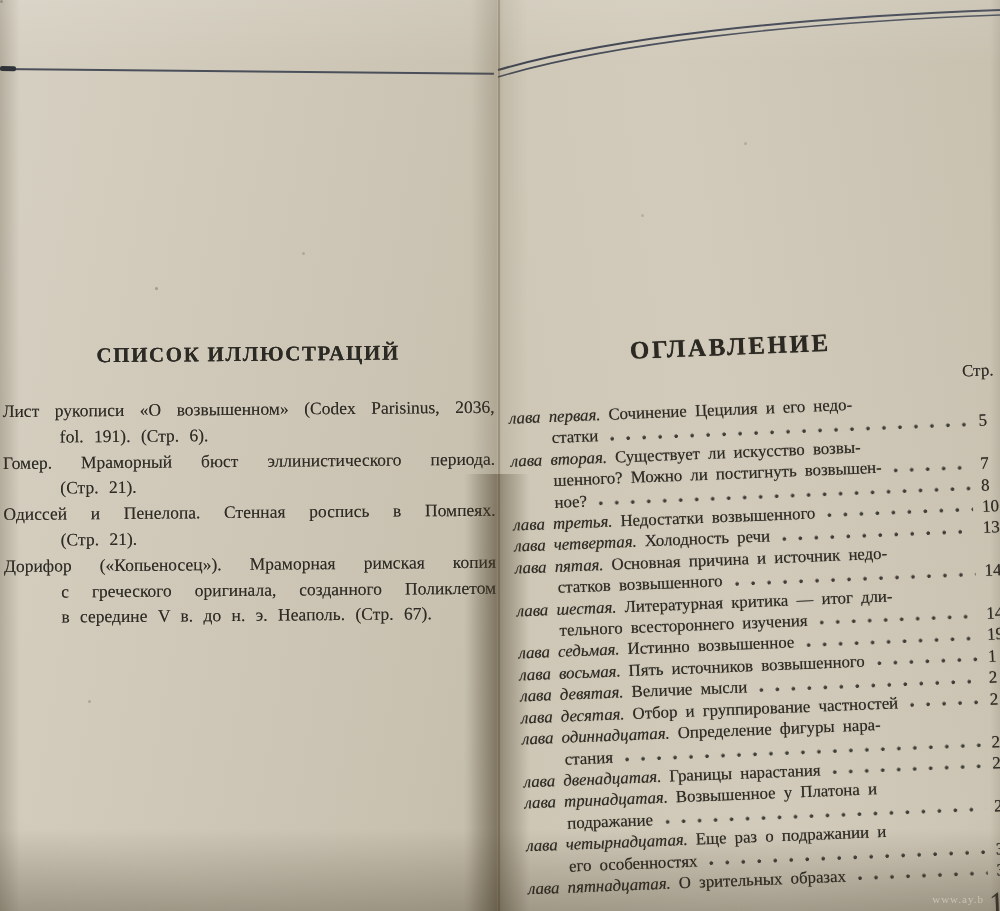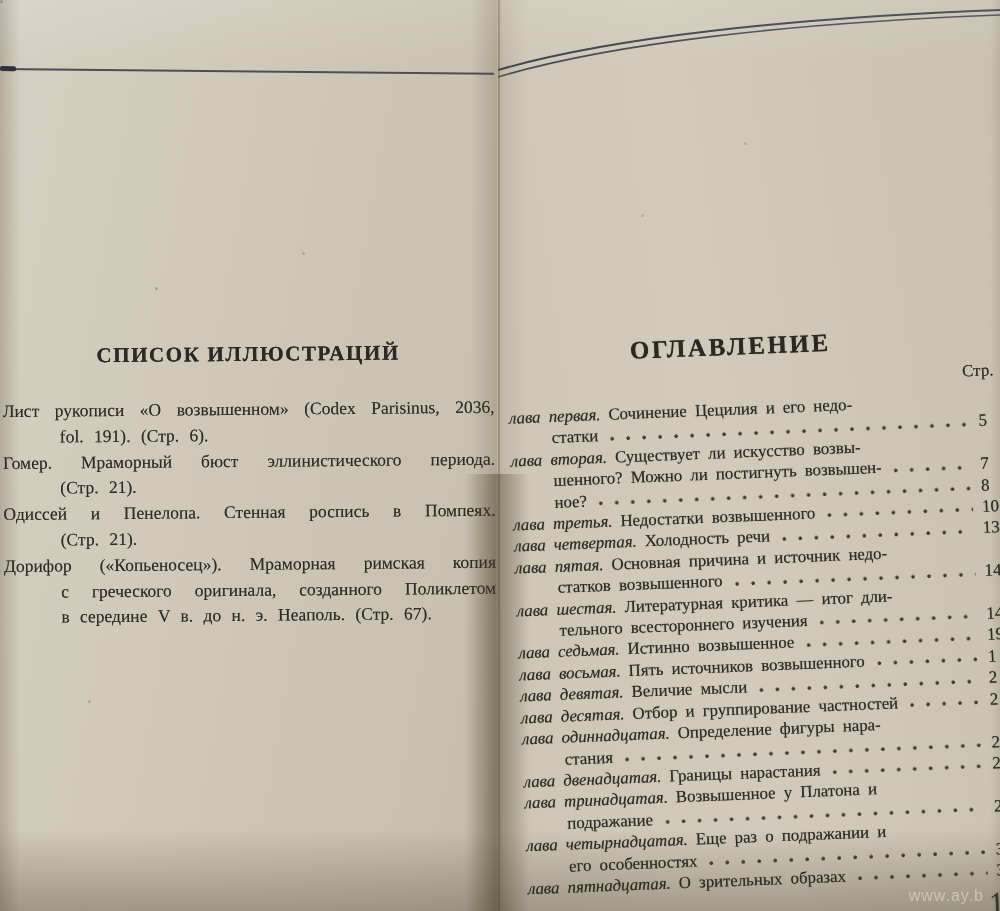--- a/index.html
+++ b/index.html
@@ -58,21 +58,21 @@
     linear-gradient(to bottom,rgba(255,255,252,.10) 0%,rgba(0,0,0,0) 7%,
       rgba(0,0,0,0) 91%,rgba(56,46,28,.30) 100%),
     linear-gradient(to right,rgba(60,50,30,.22) 0%,rgba(0,0,0,0) 2%,
       rgba(0,0,0,0) 99%,rgba(60,50,30,.10) 100%);}
   .specks{position:absolute;left:0;top:0;width:3px;height:3px;border-radius:50%;
     background:rgba(96,84,60,.45);
     box-shadow:155px 287px 0 rgba(96,84,60,.4),88px 700px 0 rgba(96,84,60,.3),
       744px 142px 0 rgba(96,84,60,.25),302px 252px 0 rgba(96,84,60,.28),
       641px 214px 0 rgba(96,84,60,.22);}
   .watermark{position:absolute;right:16px;bottom:6px;
-    font-family:Liberation Sans, sans-serif;font-size:16px;letter-spacing:1px;
+    font-family:Liberation Serif, serif;font-size:11px;letter-spacing:1px;
     color:rgba(240,238,228,.48);}
   .corner-num{position:absolute;right:-4px;bottom:-9px;font-size:30px;font-style:italic;
     color:#3a362c;transform:rotate(-12deg);text-shadow:0 0 .7px #3a362c;}
 </style>
 </head>
 <body>
 
 <div class="scan">
 
   <div class="page-left"></div>

